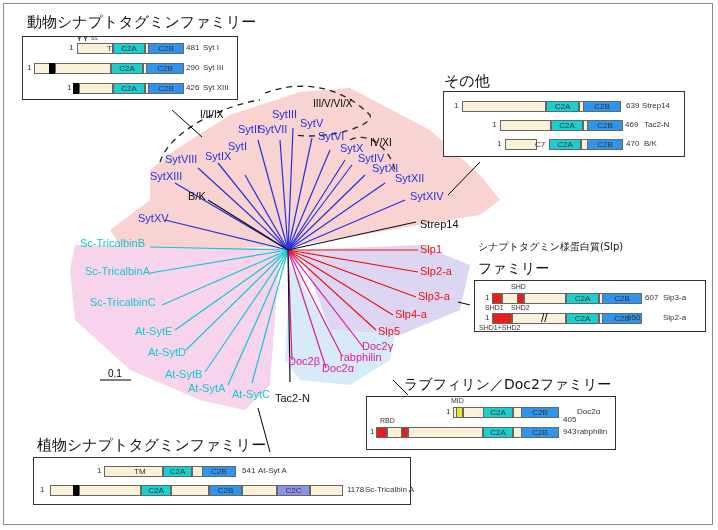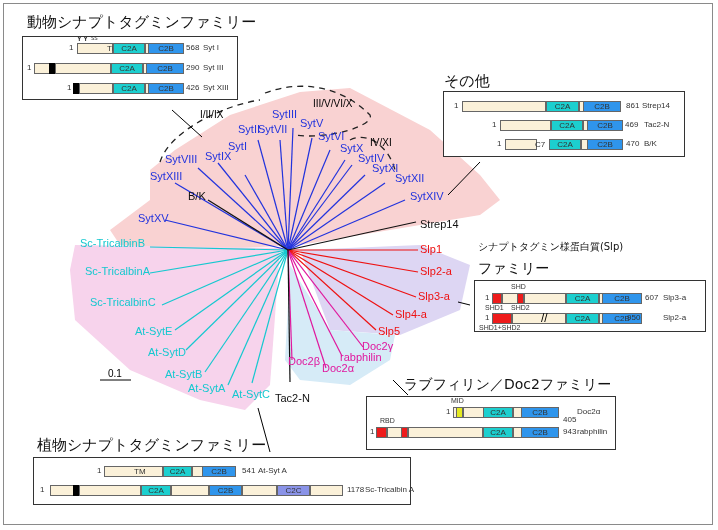--- a/index.html
+++ b/index.html
@@ -127,21 +127,21 @@
 <div class="title" style="left:27px;top:13px;font-size:15px;">動物シナプトタグミンファミリー</div>
 <div class="box" style="left:22px;top:36px;width:216px;height:64px;">
   <div class="row" style="left:0;top:6px;width:216px;">
     <span class="lbl" style="left:46px;top:0">1</span>
     <span class="small" style="left:54px;top:-8px;font-weight:bold">Y Y</span>
     <span class="small" style="left:68px;top:-8px;font-size:5px">SS</span>
     <div class="seg base" style="left:54px;width:36px">TM</div>
     <div class="seg c2a" style="left:90px;width:32px">C2A</div>
     <div class="seg base" style="left:122px;width:3px"></div>
     <div class="seg c2b" style="left:125px;width:36px">C2B</div>
-    <span class="lbl" style="left:163px;top:0">568</span>
+    <span class="lbl" style="left:163px;top:0">481</span>
     <span class="lbl" style="left:180px;top:0">Syt I</span>
   </div>
   <div class="row" style="left:0;top:26px;width:216px;">
     <span class="lbl" style="left:4px;top:0">1</span>
     <div class="seg base" style="left:11px;width:15px;text-align:left">C3</div>
     <div class="seg blk" style="left:26px;width:6px"></div>
     <div class="seg base" style="left:32px;width:56px"></div>
     <div class="seg c2a" style="left:88px;width:32px">C2A</div>
     <div class="seg base" style="left:120px;width:3px"></div>
     <div class="seg c2b" style="left:123px;width:38px">C2B</div>
@@ -161,21 +161,21 @@
 </div>
 
 <div class="title" style="left:444px;top:72px;font-size:15px;">その他</div>
 <div class="box" style="left:443px;top:91px;width:242px;height:66px;">
   <div class="row" style="left:0;top:9px;width:242px;">
     <span class="lbl" style="left:10px;top:0">1</span>
     <div class="seg base" style="left:18px;width:84px"></div>
     <div class="seg c2a" style="left:102px;width:33px">C2A</div>
     <div class="seg base" style="left:135px;width:4px"></div>
     <div class="seg c2b" style="left:139px;width:38px">C2B</div>
-    <span class="lbl" style="left:182px;top:0">861</span>
+    <span class="lbl" style="left:182px;top:0">639</span>
     <span class="lbl" style="left:198px;top:0">Strep14</span>
   </div>
   <div class="row" style="left:0;top:28px;width:242px;">
     <span class="lbl" style="left:48px;top:0">1</span>
     <div class="seg base" style="left:56px;width:51px"></div>
     <div class="seg c2a" style="left:107px;width:32px">C2A</div>
     <div class="seg base" style="left:139px;width:4px"></div>
     <div class="seg c2b" style="left:143px;width:36px">C2B</div>
     <span class="lbl" style="left:181px;top:0">469</span>
     <span class="lbl" style="left:200px;top:0">Tac2-N</span>

